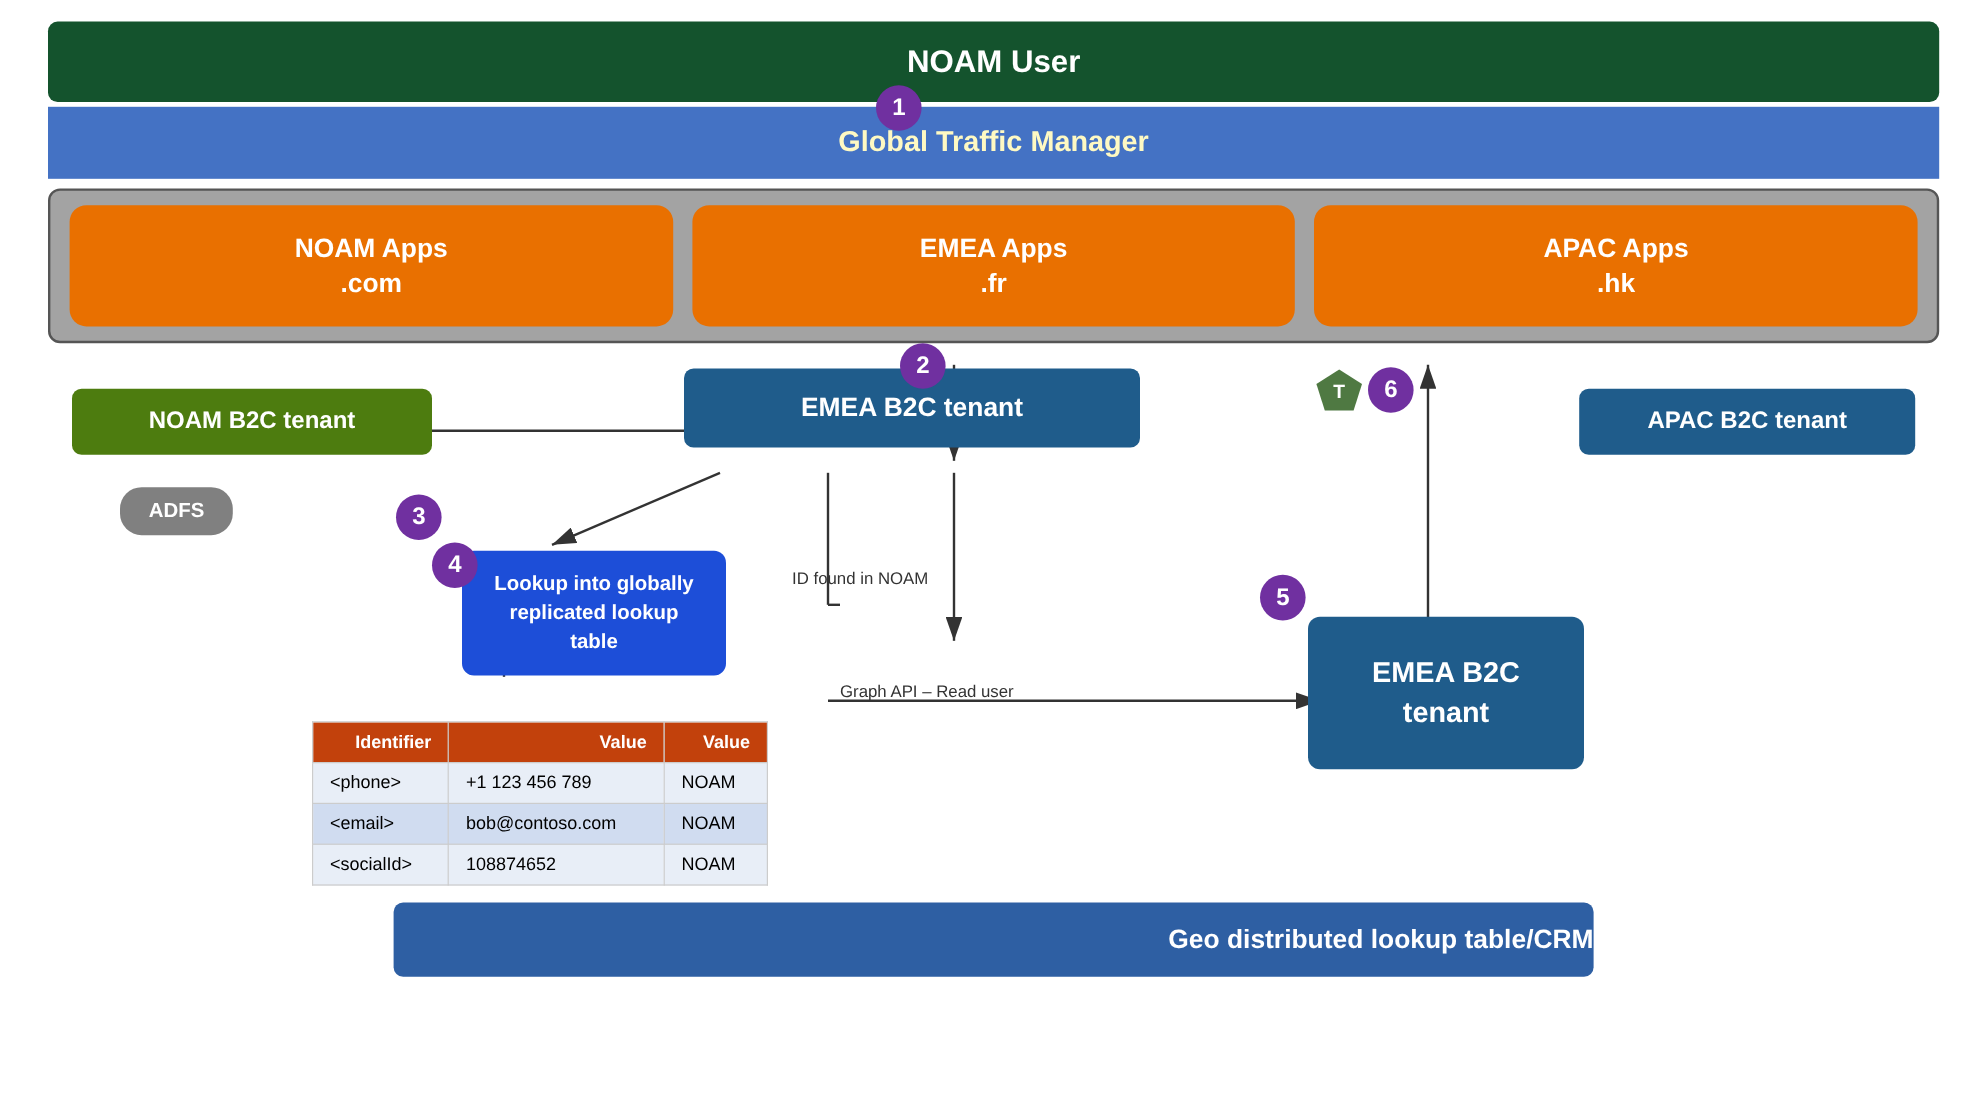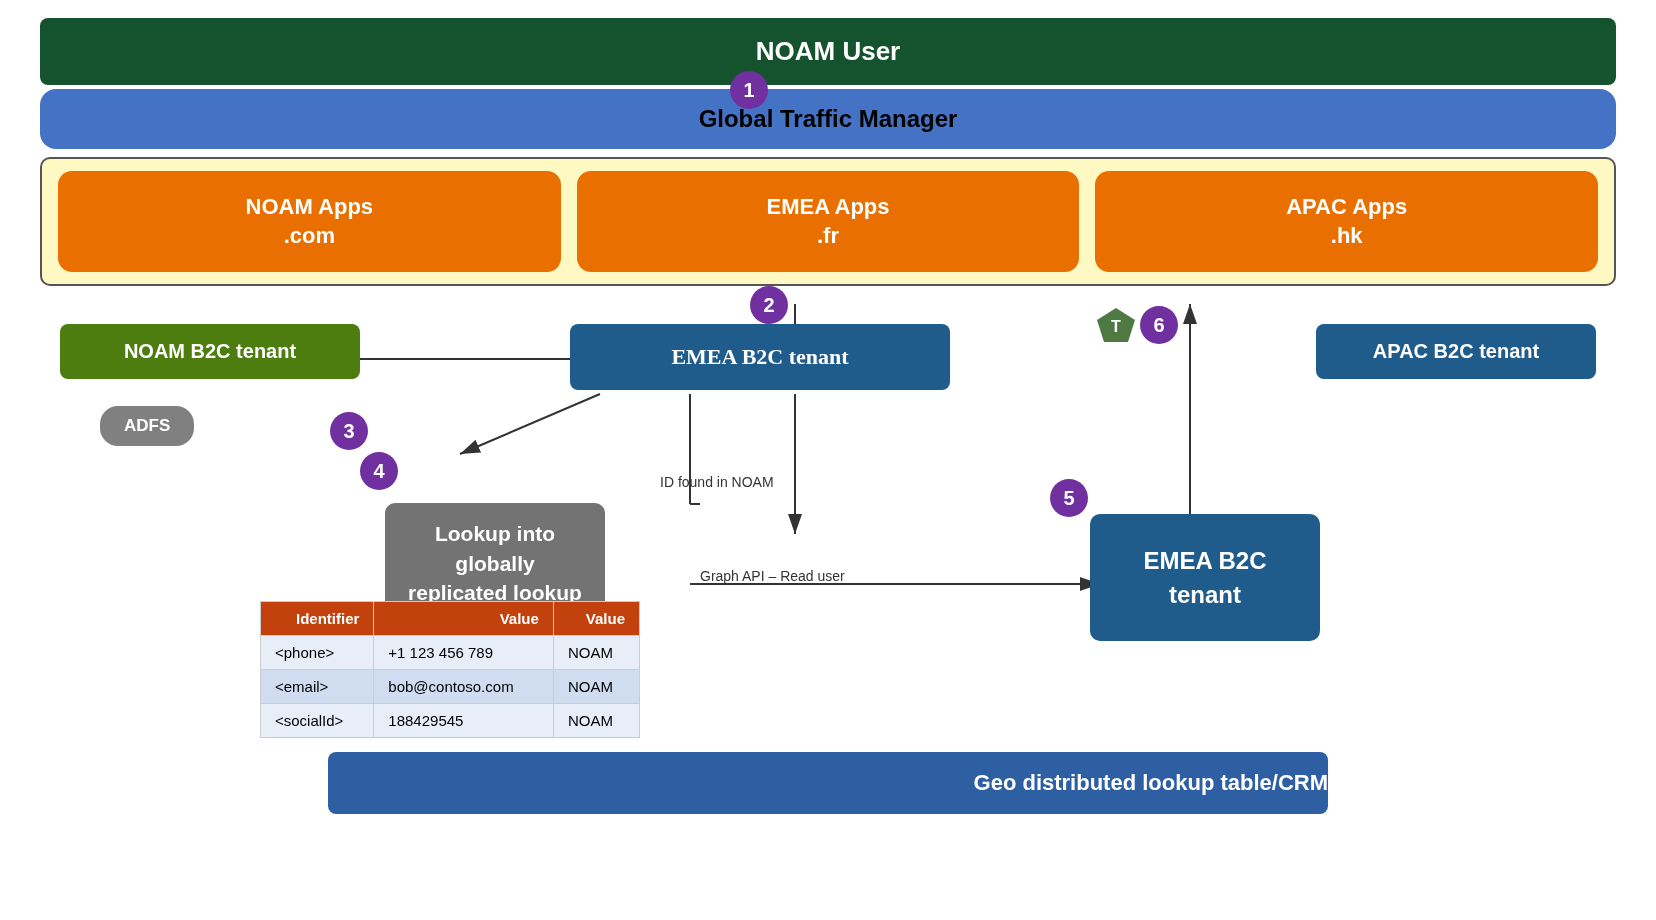--- a/index.html
+++ b/index.html
@@ -34,22 +34,22 @@
 
     
     .gtm-row {
       display: flex;
       align-items: center;
       margin-top: 6px;
       position: relative;
     }
     .gtm-bar {
       background: #4472C4;
-      border-radius: 16px;
-      color: #000000;
+      border-radius: 0;
+      color: #fef9c3;
       font-size: 24px;
       font-weight: 600;
       text-align: center;
       padding: 16px 0;
       width: 100%;
       position: relative;
     }
     .circle-badge {
       position: absolute;
       width: 38px;
@@ -60,21 +60,21 @@
       font-size: 20px;
       font-weight: 700;
       display: flex;
       align-items: center;
       justify-content: center;
       z-index: 10;
     }
 
     
     .apps-outer {
-      background: #fef9c3;
+      background: #a3a3a3;
       border-radius: 10px;
       border: 2px solid #555;
       margin-top: 8px;
       display: flex;
       align-items: center;
       padding: 12px 16px;
       gap: 16px;
       position: relative;
     }
     .app-box {
@@ -123,30 +123,29 @@
       color: #fff;
       font-size: 17px;
       font-weight: 600;
       text-align: center;
       padding: 10px 24px;
       display: inline-block;
       margin-top: 12px;
     }
 
     .lookup-bubble {
-      background: #737373;
+      background: #1d4ed8;
       border-radius: 10px;
       color: #fff;
-      font-size: 21px;
+      font-size: 17px;
       font-weight: 600;
       text-align: center;
       padding: 16px 18px;
       line-height: 1.4;
       width: 200px;
-      margin-top: 44px;
     }
 
     
     .lookup-table {
       border-collapse: collapse;
       margin-top: 12px;
       width: 380px;
       font-size: 15px;
     }
     .lookup-table th {
@@ -263,21 +262,21 @@
     </div>
 
     <div class="lookup-bubble abs" style="left:345px; top:155px; width:220px;">
       <span>Lookup into globally</span><br>
       <span>replicated lookup table</span>
     </div>
 
     <div class="circle-badge abs" style="left:710px; top:-18px;">
       <span>2</span>
     </div>
-    <div class="tenant-box emea abs" style="left:530px; top:20px; width:380px;font-family:Liberation Serif, serif;">
+    <div class="tenant-box emea abs" style="left:530px; top:3px; width:380px;">
       <span>EMEA B2C tenant</span>
     </div>
 
     <div class="abs" style="left:620px; top:170px; font-size:14px; color:#333; white-space:nowrap;">
       <span>ID found in NOAM</span>
     </div>
 
     <div class="abs" style="left:1055px; top:2px;">
       <svg width="42" height="40" viewBox="0 0 42 40">
         <polygon points="21,2 40,14 33,36 9,36 2,14" fill="#4F7942"></polygon>
@@ -311,21 +310,21 @@
           <td>+1 123 456 789</td>
           <td>NOAM</td>
         </tr>
         <tr>
           <td>&lt;email&gt;</td>
           <td>bob@contoso.com</td>
           <td>NOAM</td>
         </tr>
         <tr>
           <td>&lt;socialId&gt;</td>
-          <td>188429545</td>
+          <td>108874652</td>
           <td>NOAM</td>
         </tr>
       </tbody>
     </table>
 
     <div class="circle-badge abs" style="left:1010px; top:175px;">
       <span>5</span>
     </div>
 
     <div class="tenant-box noam-b2c-large abs" style="left:1050px; top:210px; width:230px;">

